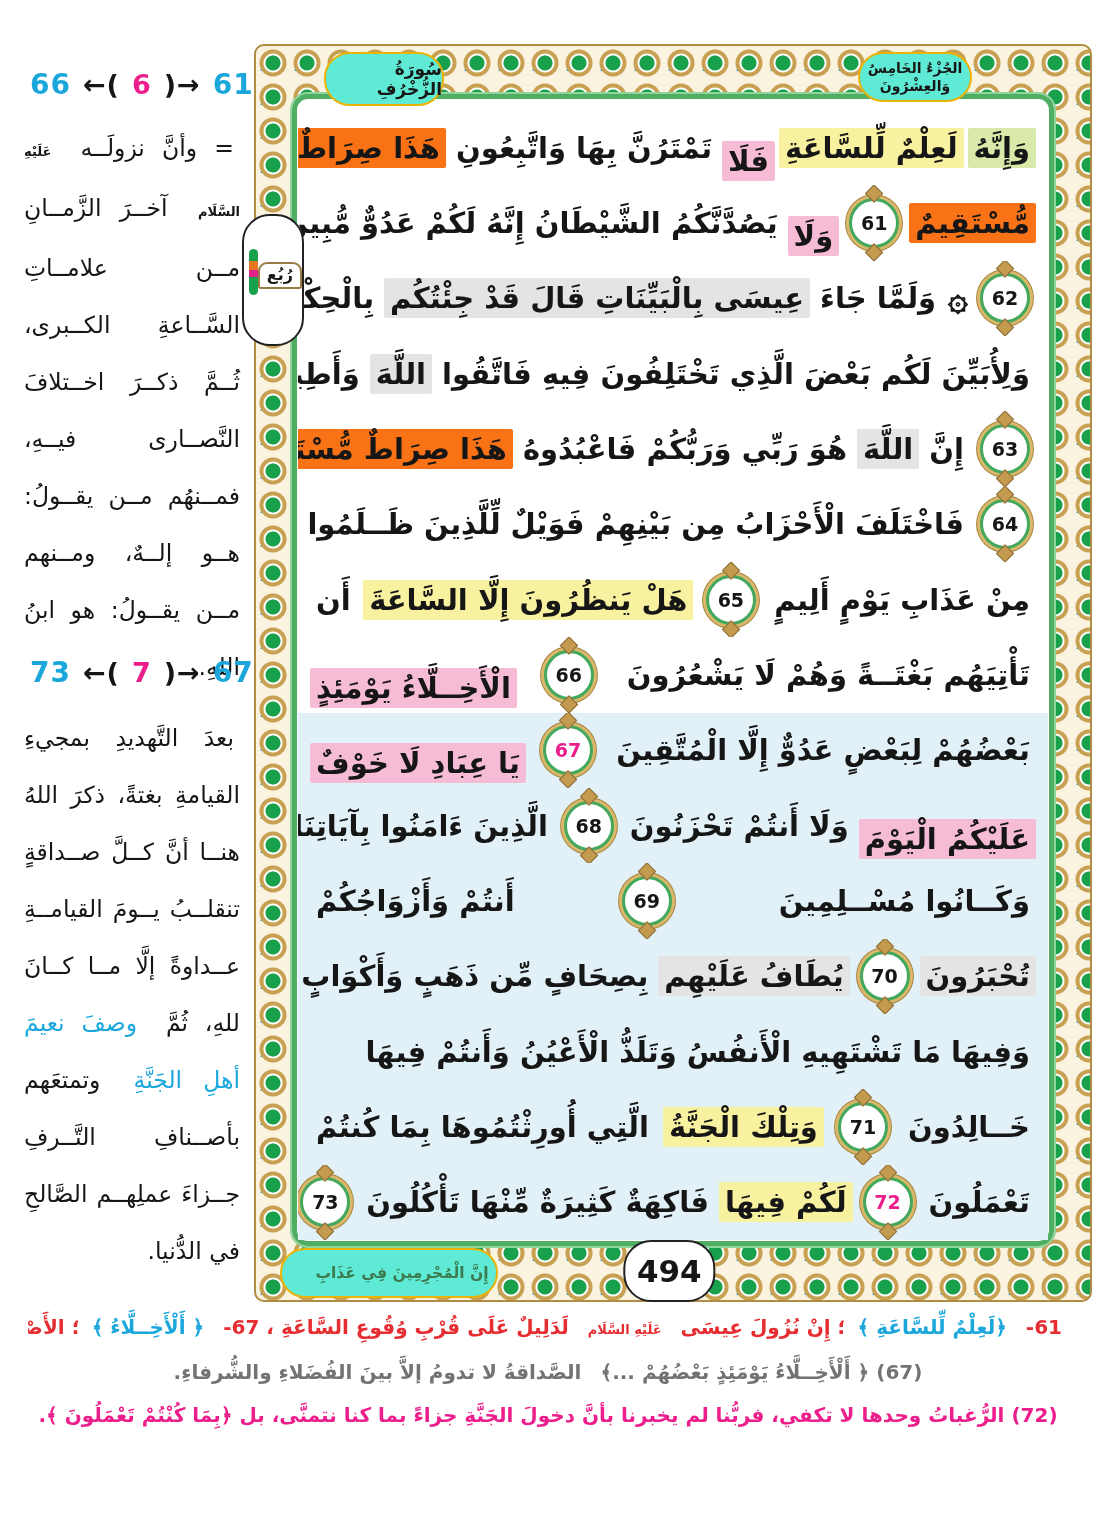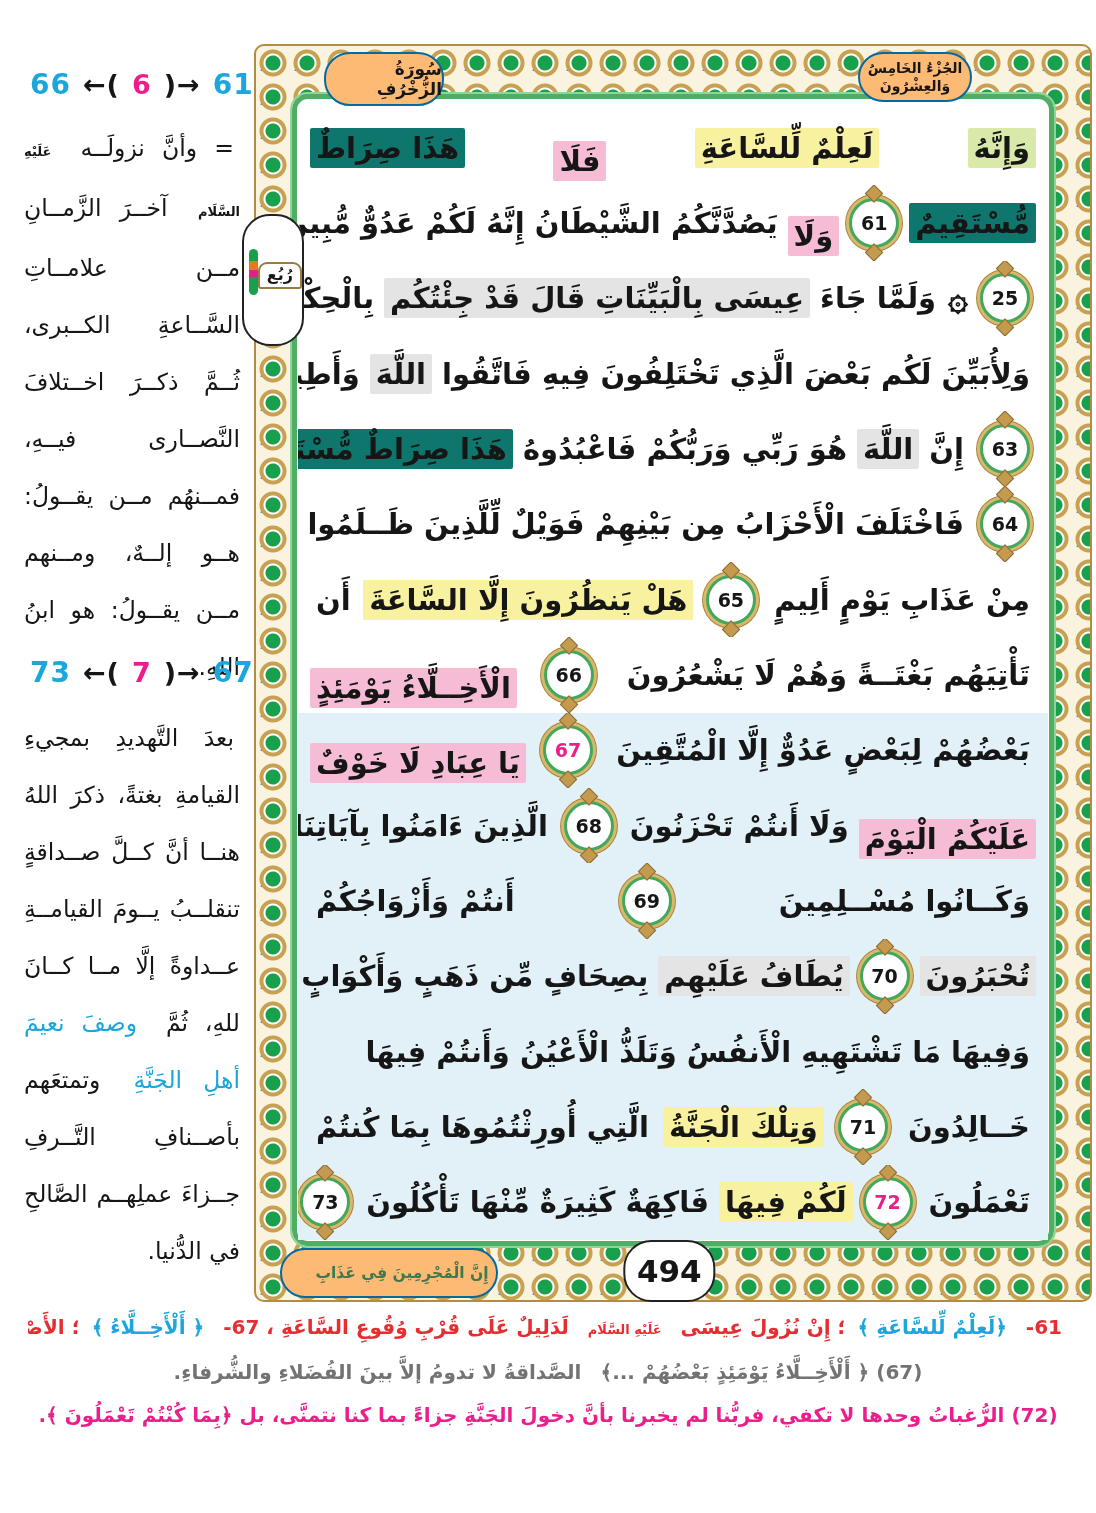--- a/index.html
+++ b/index.html
@@ -24,38 +24,38 @@
     background-image:
       radial-gradient(circle at 50% 50%, #18a04c 7px, rgba(0,0,0,0) 8px),
       radial-gradient(circle at 50% 50%, #ffffff 9px, rgba(0,0,0,0) 10px),
       radial-gradient(circle at 50% 50%, #c8a052 13px, rgba(0,0,0,0) 14px),
       radial-gradient(circle at 0% 0%, #e0218a 3px, rgba(0,0,0,0) 4px),
       radial-gradient(circle at 100% 100%, #2196d6 3px, rgba(0,0,0,0) 4px);
     background-size:34px 34px;
     background-position:0 0,0 0,0 0,17px 17px,8px 25px;}
   .frame-inner{position:absolute;top:50px;left:38px;right:38px;bottom:56px;background:#fff;
     border:5px solid #4fae63;outline:2px solid #8fd49a;border-radius:16px;}
-  .cartouche{position:absolute;background:#fdba74;border:2px solid #0369a1;border-radius:26px;
+  .cartouche{position:absolute;background:#5eead4;border:2px solid #eab308;border-radius:26px;
     display:flex;align-items:center;justify-content:center;font-weight:bold;direction:rtl;z-index:4;}
   .cartouche.surah{left:70px;top:8px;width:116px;height:50px;font-size:17px;}
   .cartouche.juz{left:604px;top:8px;width:110px;height:46px;font-size:14px;text-align:center;line-height:18px;}
   .cartouche.catch{left:26px;bottom:4px;width:188px;height:46px;font-size:15.5px;color:#3d7a50;padding-left:26px;}
   .pagenum{position:absolute;left:50%;transform:translateX(-54%);bottom:0px;width:88px;height:58px;
     background:#fff;border:2px solid #222;border-radius:28px;display:flex;align-items:center;
     justify-content:center;font-size:31px;font-weight:bold;z-index:4;}
 
   
   .text-area{position:absolute;top:66px;left:56px;right:56px;bottom:62px;z-index:3;
     display:flex;flex-direction:column;}
   .qline{flex:1;display:flex;direction:rtl;align-items:center;justify-content:space-between;
     gap:4px;padding:0 12px;margin:0 -12px;font-size:29px;font-weight:bold;white-space:nowrap;overflow:hidden;}
   .qline.band{background:#e2f0f7;}
   .seg{padding:3px 6px;border-radius:2px;}
   .hl-yellow{background:#f8f1a0;} .hl-pink{background:#f6bcd6;margin-top:26px;} .hl-green{background:#d9e9a9;}
-  .hl-blue{background:#0f766e;} .hl-gray{background:#e4e4e4;}
+  .hl-blue{background:#f97316;} .hl-gray{background:#e4e4e4;}
   .star{font-size:34px;padding:0 2px;}
   .vmark{position:relative;flex:0 0 auto;width:44px;height:44px;border-radius:50%;background:#fff;
     border:3px solid #44a85c;box-shadow:0 0 0 3px #d9b86b,0 0 0 4px #a8853f;
     display:inline-flex;align-items:center;justify-content:center;
     font-size:19px;font-weight:bold;color:#161616;margin:0 6px;}
   .vmark::before,.vmark::after{content:"";position:absolute;left:50%;width:11px;height:11px;
     background:#c49a4e;border:1px solid #8a6d3b;transform:translateX(-50%) rotate(45deg);}
   .vmark::before{top:-14px;} .vmark::after{bottom:-14px;}
   .vmark.num-magenta{color:#ec1e8c;}
 
@@ -94,30 +94,31 @@
     </div>
     <div class="cartouche juz">
       <span>الجُزْءُ الخَامِسُ وَالعِشْرُونَ</span>
     </div>
 
     <div class="text-area">
         <div class="qline">
           <span class="seg hl-green">وَإِنَّهُ</span>
           <span class="seg hl-yellow">لَعِلْمٌ لِّلسَّاعَةِ</span>
           <span class="seg hl-pink">فَلَا</span>
+          <span class="seg">تَمْتَرُنَّ بِهَا وَاتَّبِعُونِ</span>
           <span class="seg hl-blue">هَذَا صِرَاطٌ</span>
         </div>
         <div class="qline">
           <span class="seg hl-blue">مُّسْتَقِيمٌ</span>
           <span class="vmark">61</span>
           <span class="seg hl-pink">وَلَا</span>
           <span class="seg">يَصُدَّنَّكُمُ الشَّيْطَانُ إِنَّهُ لَكُمْ عَدُوٌّ مُّبِينٌ</span>
         </div>
         <div class="qline">
-          <span class="vmark">25</span>
+          <span class="vmark">62</span>
           <span class="seg star">۞</span>
           <span class="seg">وَلَمَّا جَاءَ</span>
           <span class="seg hl-gray">عِيسَى بِالْبَيِّنَاتِ قَالَ قَدْ جِئْتُكُم</span>
           <span class="seg">بِالْحِكْمَةِ</span>
         </div>
         <div class="qline">
           <span class="seg">وَلِأُبَيِّنَ لَكُم بَعْضَ الَّذِي تَخْتَلِفُونَ فِيهِ فَاتَّقُوا</span>
           <span class="seg hl-gray">اللَّهَ</span>
           <span class="seg">وَأَطِيعُونِ</span>
         </div>

